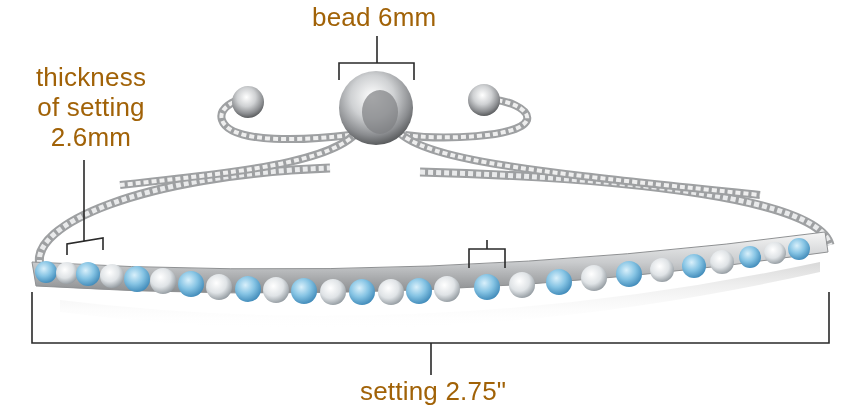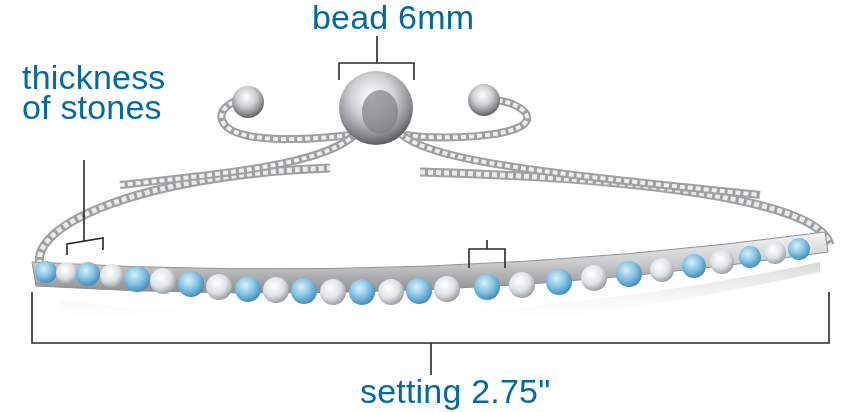--- a/index.html
+++ b/index.html
@@ -1,19 +1,19 @@
 <!DOCTYPE html>
 <html><head>
 <meta charset="utf-8">
 <style>
   html, body { margin: 0; padding: 0; background: #ffffff; }
   body { width: 861px; height: 412px; overflow: hidden; position: relative;
          font-family: "Liberation Sans", "DejaVu Sans", sans-serif; color: #1e1e1e; }
   .stage { position: absolute; left: 0; top: 0; width: 861px; height: 412px; }
-  .label { position: absolute; font-size: 34px; line-height: 26px; color: #0369a1;
+  .label { position: absolute; font-size: 26px; line-height: 26px; color: #a16207;
            white-space: nowrap; letter-spacing: 0.2px; }
   .label.multi { text-align: center; line-height: 30px; }
   .label.multi span { display: block; }
   svg { position: absolute; left: 0; top: 0; }
 </style>
 </head>
 <body>
 
 <div class="stage">
 
@@ -108,21 +108,22 @@
       <path d="M 67 255 L 67 244 L 103 238 L 103 250 M 84 241 L 84 160"></path>
 
       <path d="M 469 268 L 469 249 L 505 249 L 505 268 M 487 249 L 487 240"></path>
 
       <path d="M 32 292 L 32 343 L 829 343 L 829 292 M 431 343 L 431 375"></path>
     </g>
   </svg>
 
   <div class="label" style="left:312px; top:4px;">bead 6mm</div>
 
-  <div class="label multi" style="left:22px; top:62px; width:126px;">
+  <div class="label multi" style="left:28px; top:62px; width:126px;">
     <span>thickness</span>
-    <span>of stones</span>
+    <span>of setting</span>
+    <span>2.6mm</span>
   </div>
 
 
   <div class="label" style="left:360px; top:378px;">setting 2.75"</div>
 
 </div>
 
 </body></html>

